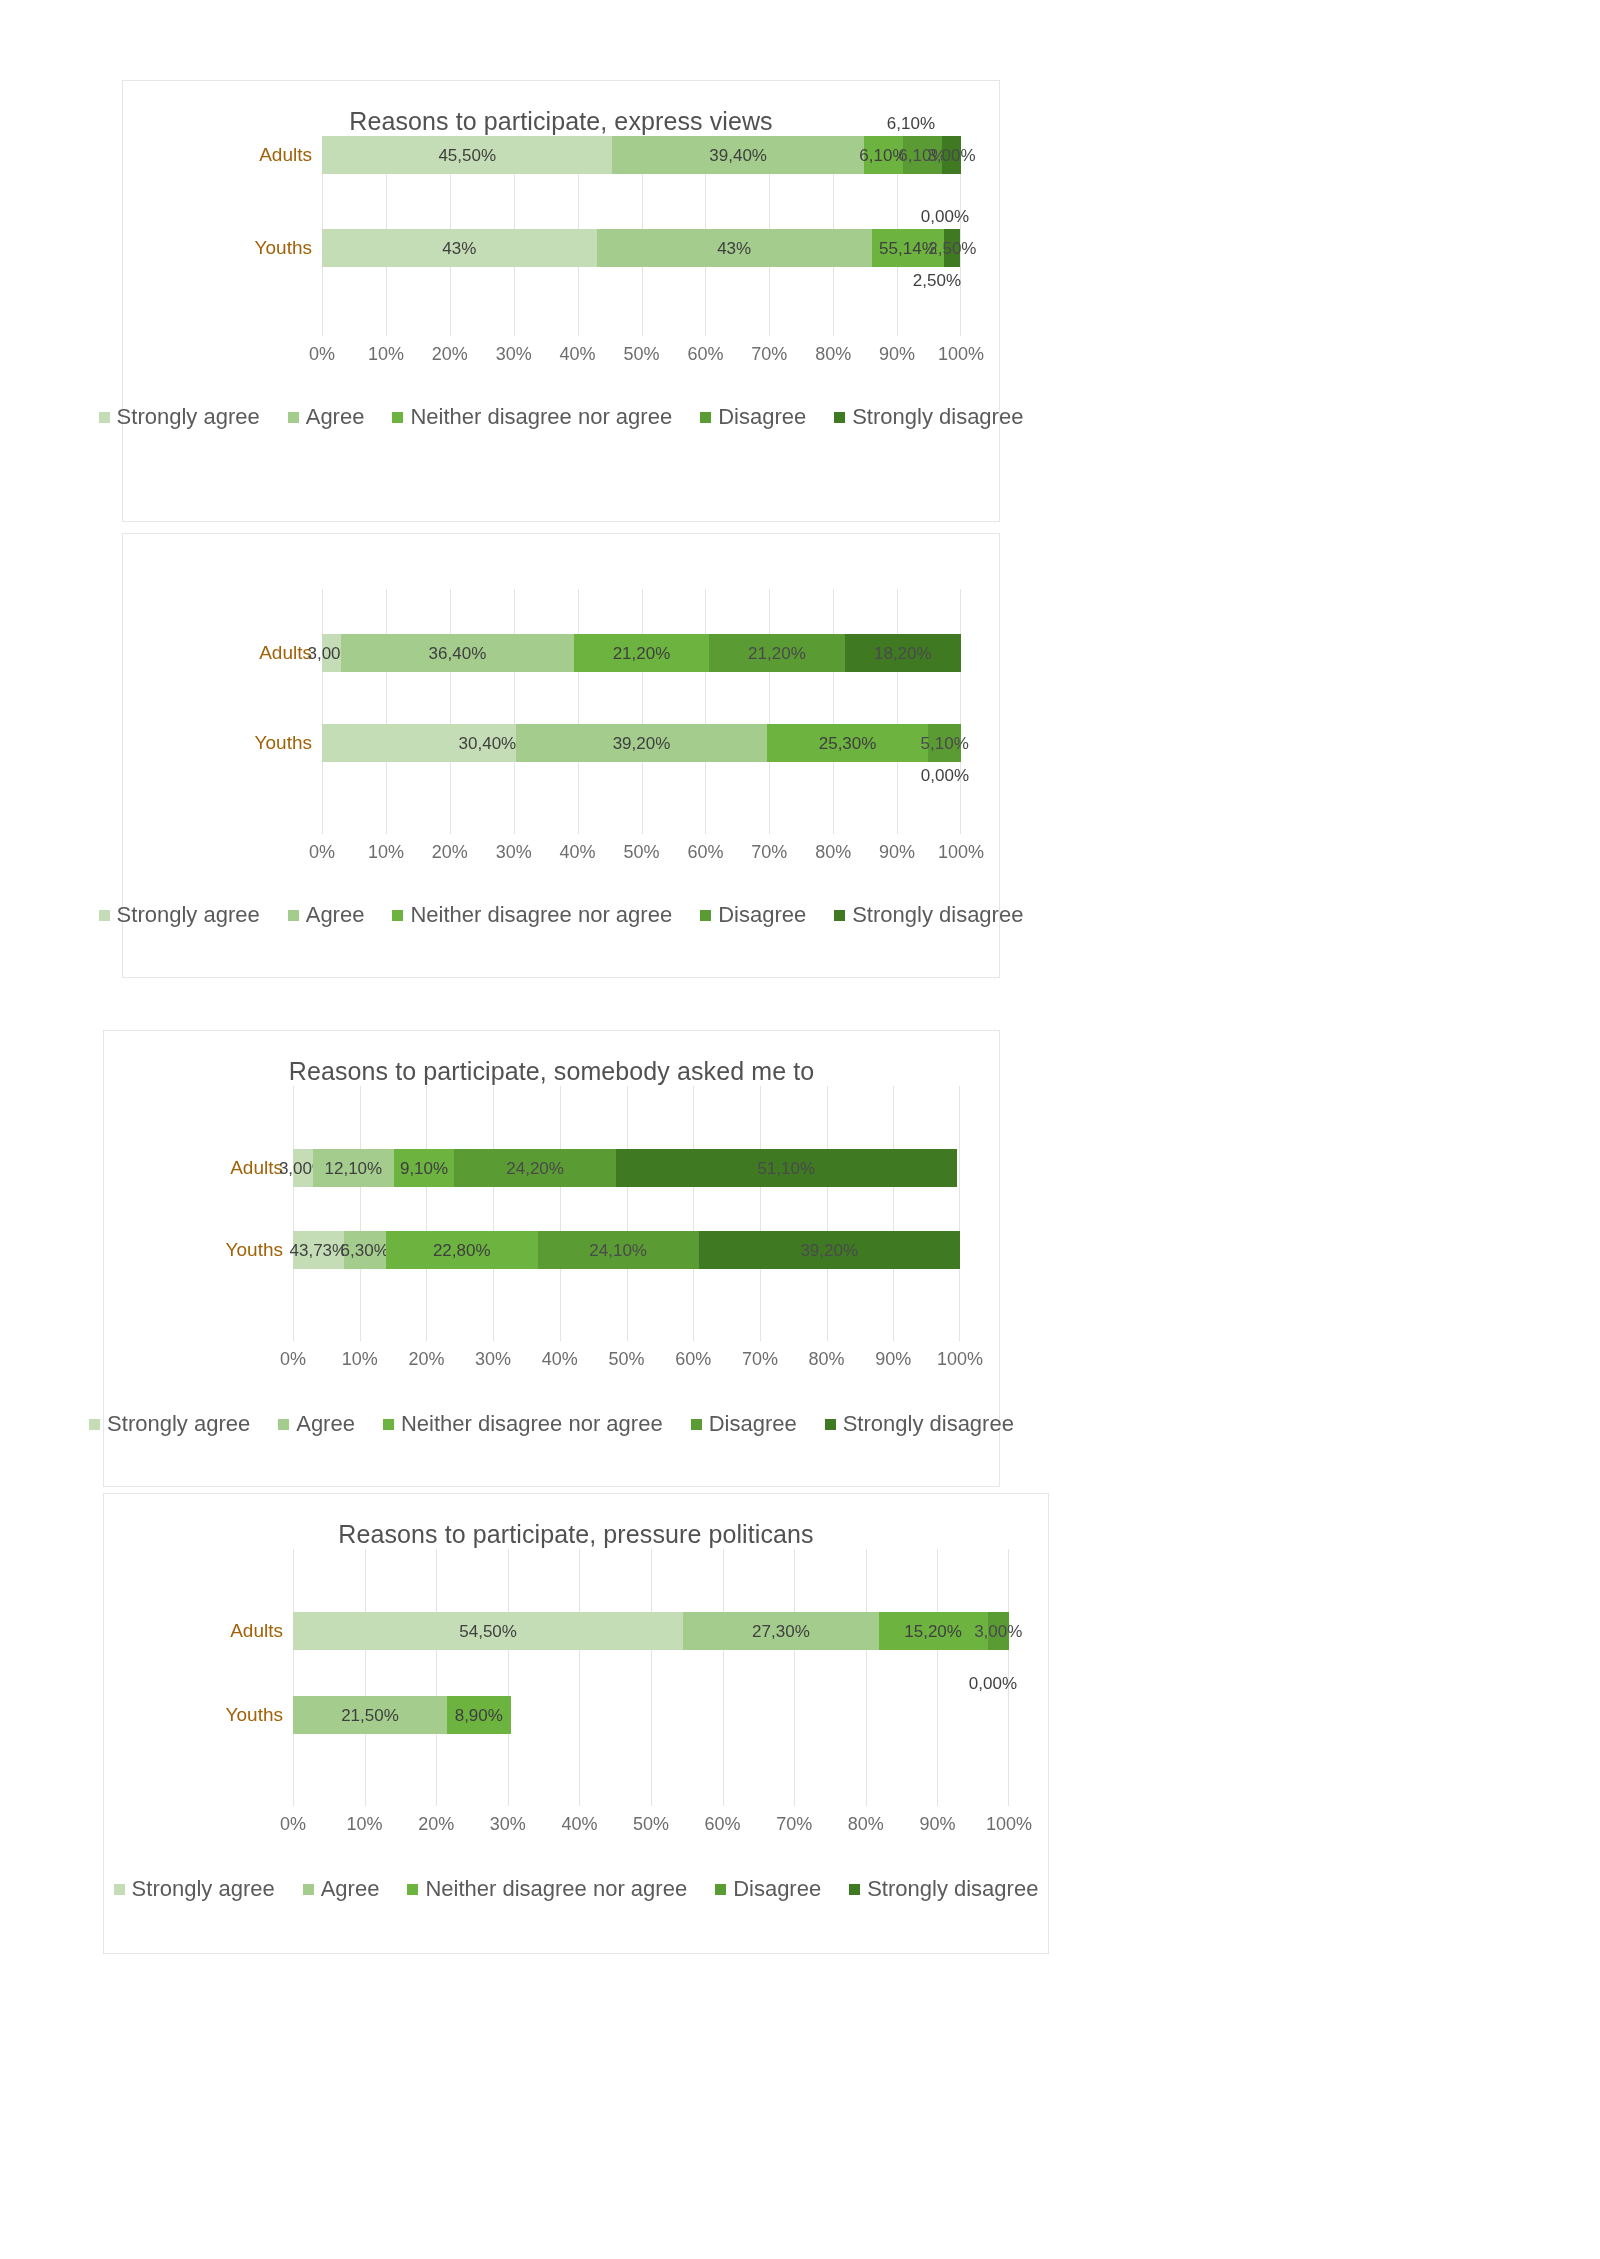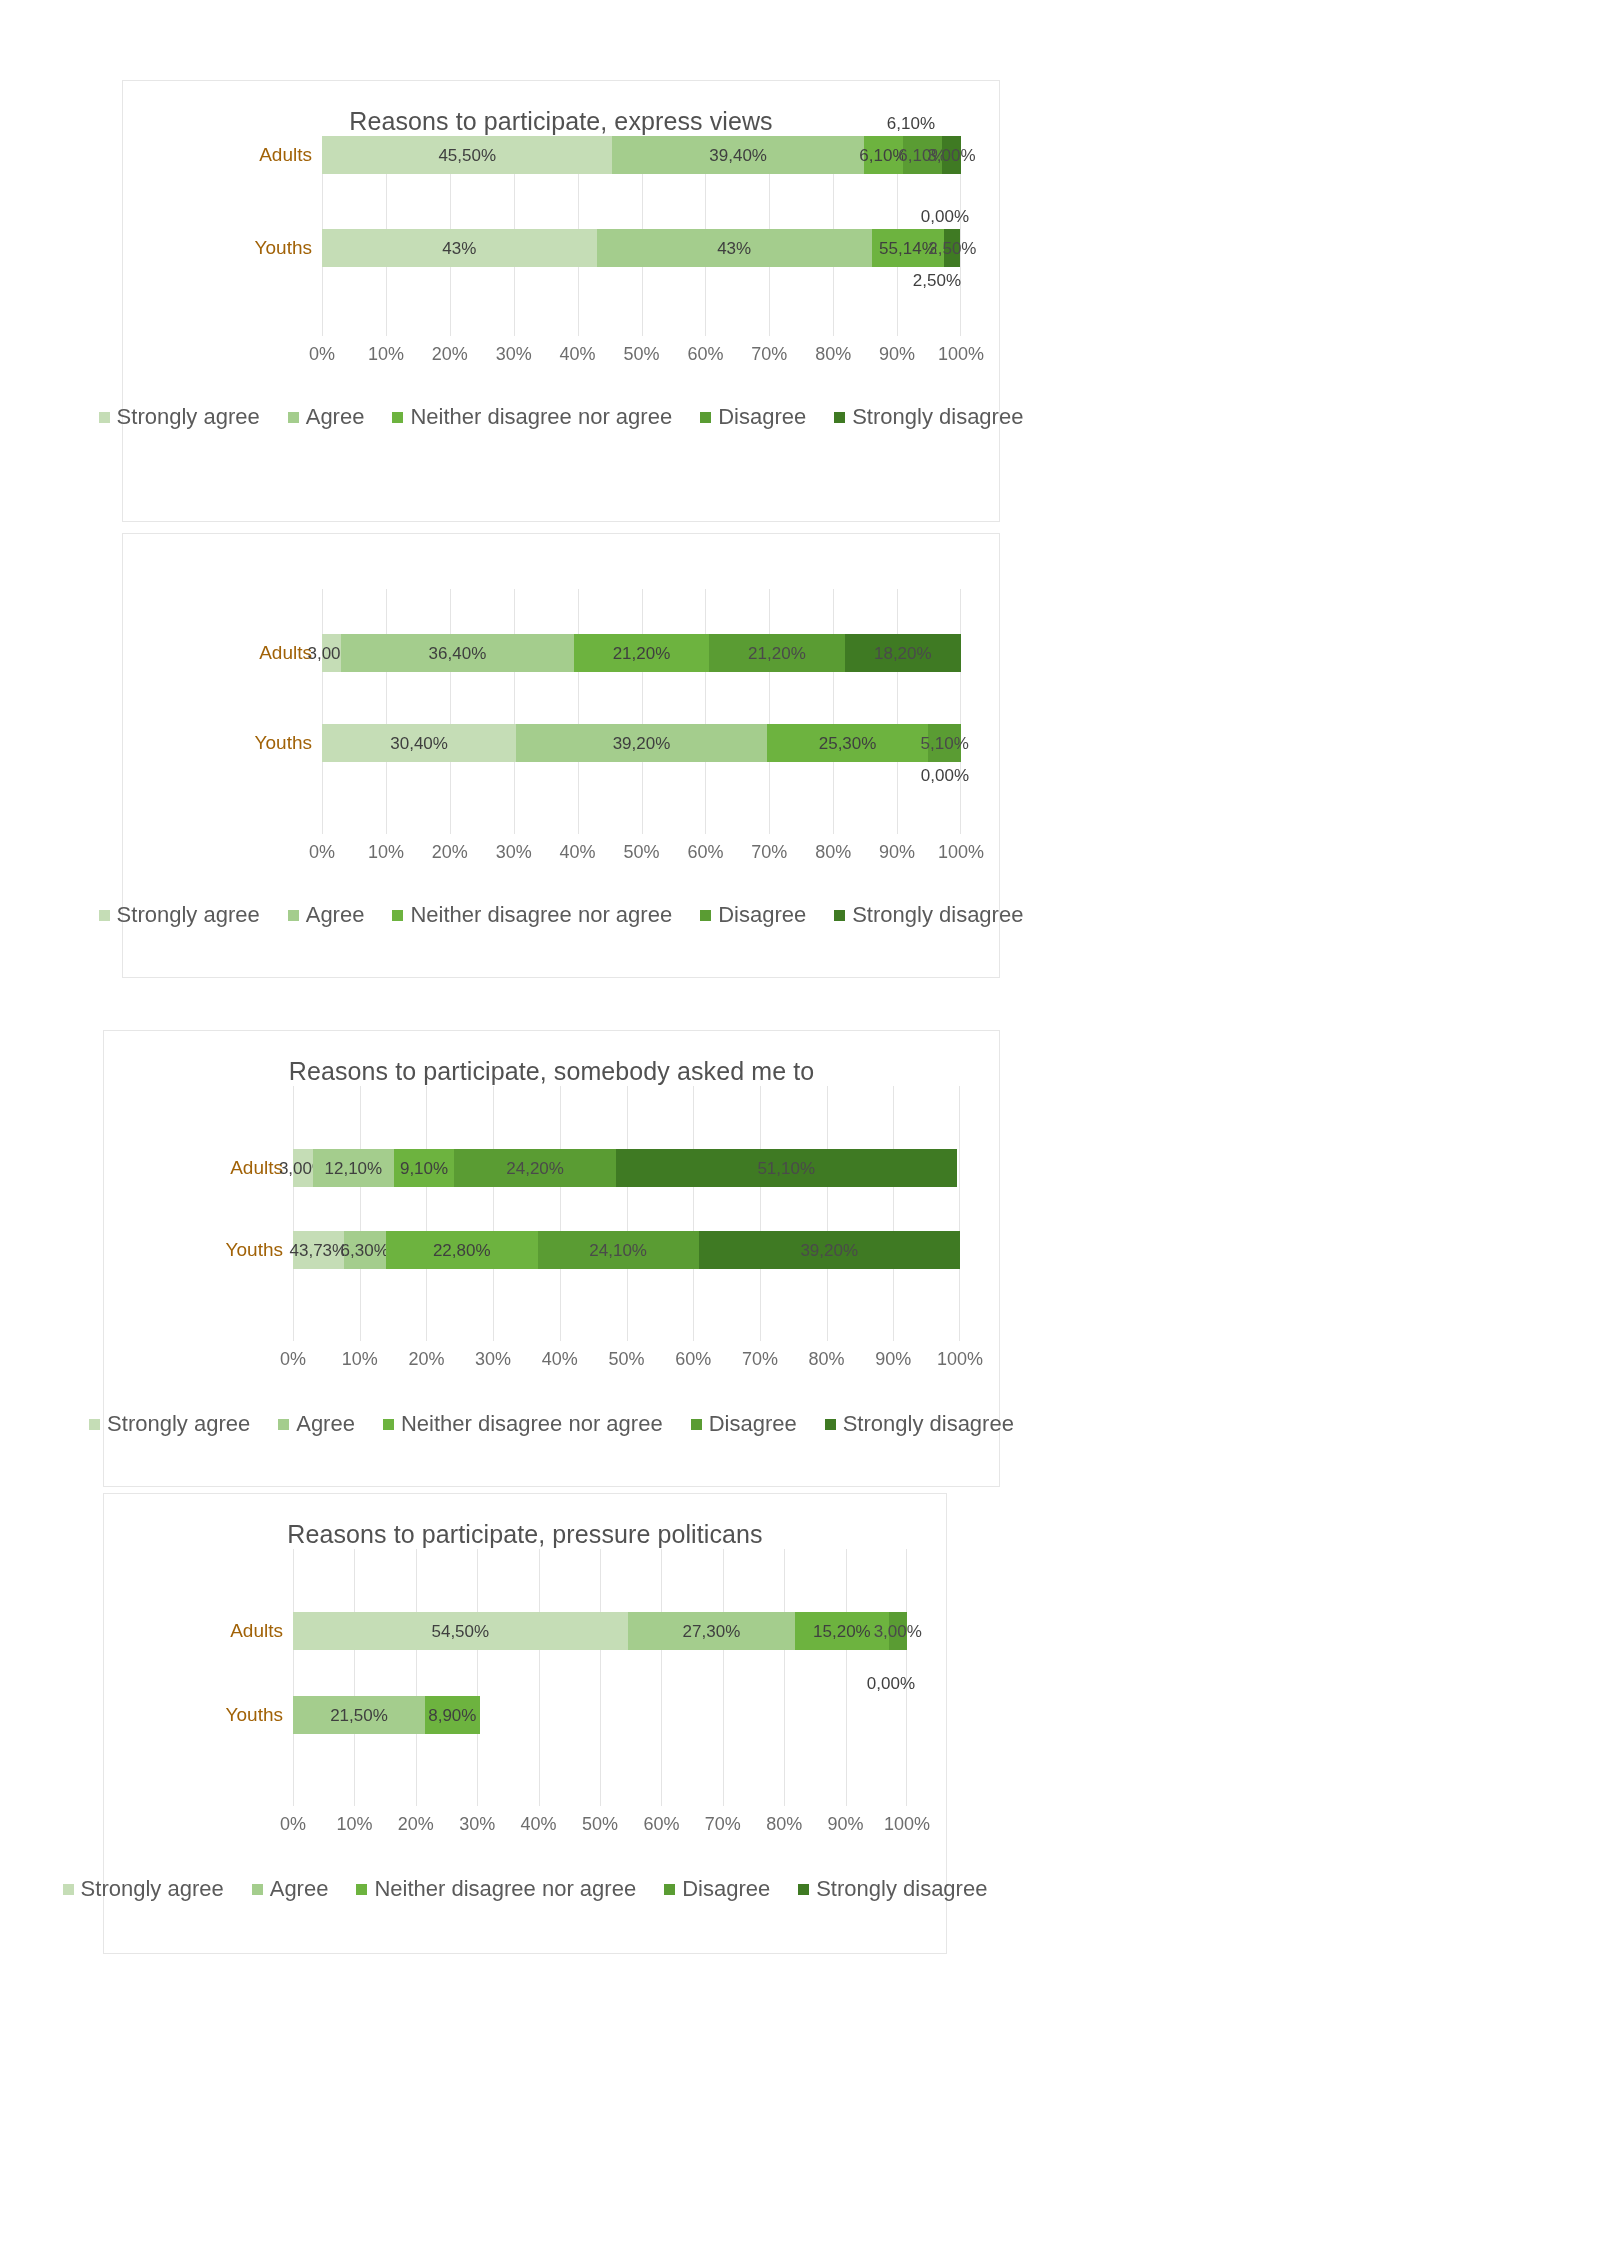--- a/index.html
+++ b/index.html
@@ -15,21 +15,21 @@
   .chart-panel{
     position:absolute;
     background:#ffffff;
     border:1px solid #e6e6e6;
     box-sizing:border-box;
   }
   
   #panel-0{ left:122px; top:80px;  width:878px; height:442px; }
   #panel-1{ left:122px; top:533px; width:878px; height:445px; }
   #panel-2{ left:103px; top:1030px;width:897px; height:457px; }
-  #panel-3{ left:103px; top:1493px;width:844px; height:461px; }
+  #panel-3{ left:103px; top:1493px;width:946px; height:461px; }
 
   .chart-title{
     text-align:center;
     font-size:25px;
     color:#515151;
     font-weight:400;
     letter-spacing:.1px;
     margin-top:26px;
     white-space:nowrap;
   }
@@ -245,21 +245,21 @@
               <span class="seg-label dark-on">21,20%</span>
             </div>
             <div class="seg" style="width: 18.2%; background: rgb(63, 122, 35);">
               <span class="seg-label dark-on">18,20%</span>
             </div>
           </div>
         </div>
         <div class="row" style="top: 135px; height: 38px;">
           <div class="cat-label" style="right: calc(100% + 10px);">Youths</div>
           <div class="bar">
-            <div class="seg" style="width: 30.4%; background: rgb(197, 221, 182);">
+            <div class="seg" style="width: 30.4%; background: rgb(197, 221, 182); justify-content: flex-end;">
               <span class="seg-label">30,40%</span>
             </div>
             <div class="seg" style="width: 39.2%; background: rgb(164, 205, 141);">
               <span class="seg-label">39,20%</span>
             </div>
             <div class="seg" style="width: 25.3%; background: rgb(109, 179, 63);">
               <span class="seg-label">25,30%</span>
             </div>
             <div class="seg" style="width: 5.1%; background: rgb(90, 156, 51);">
               <span class="seg-label dark-on">5,10%</span>

